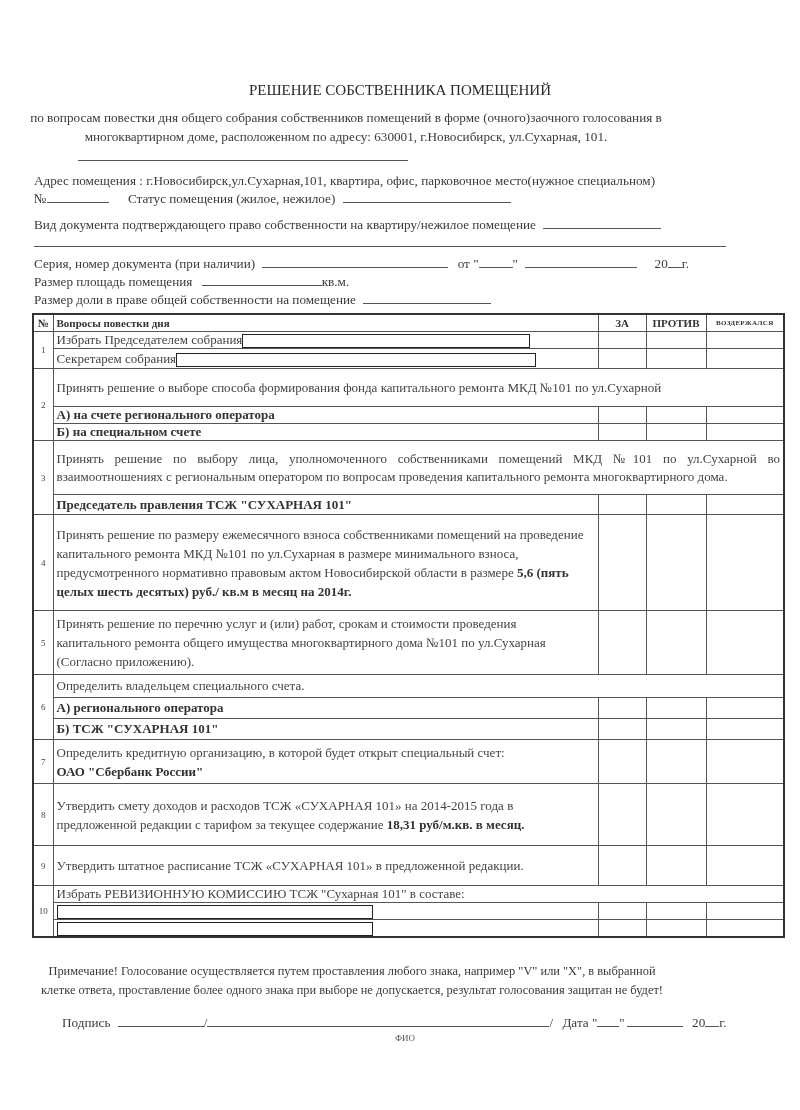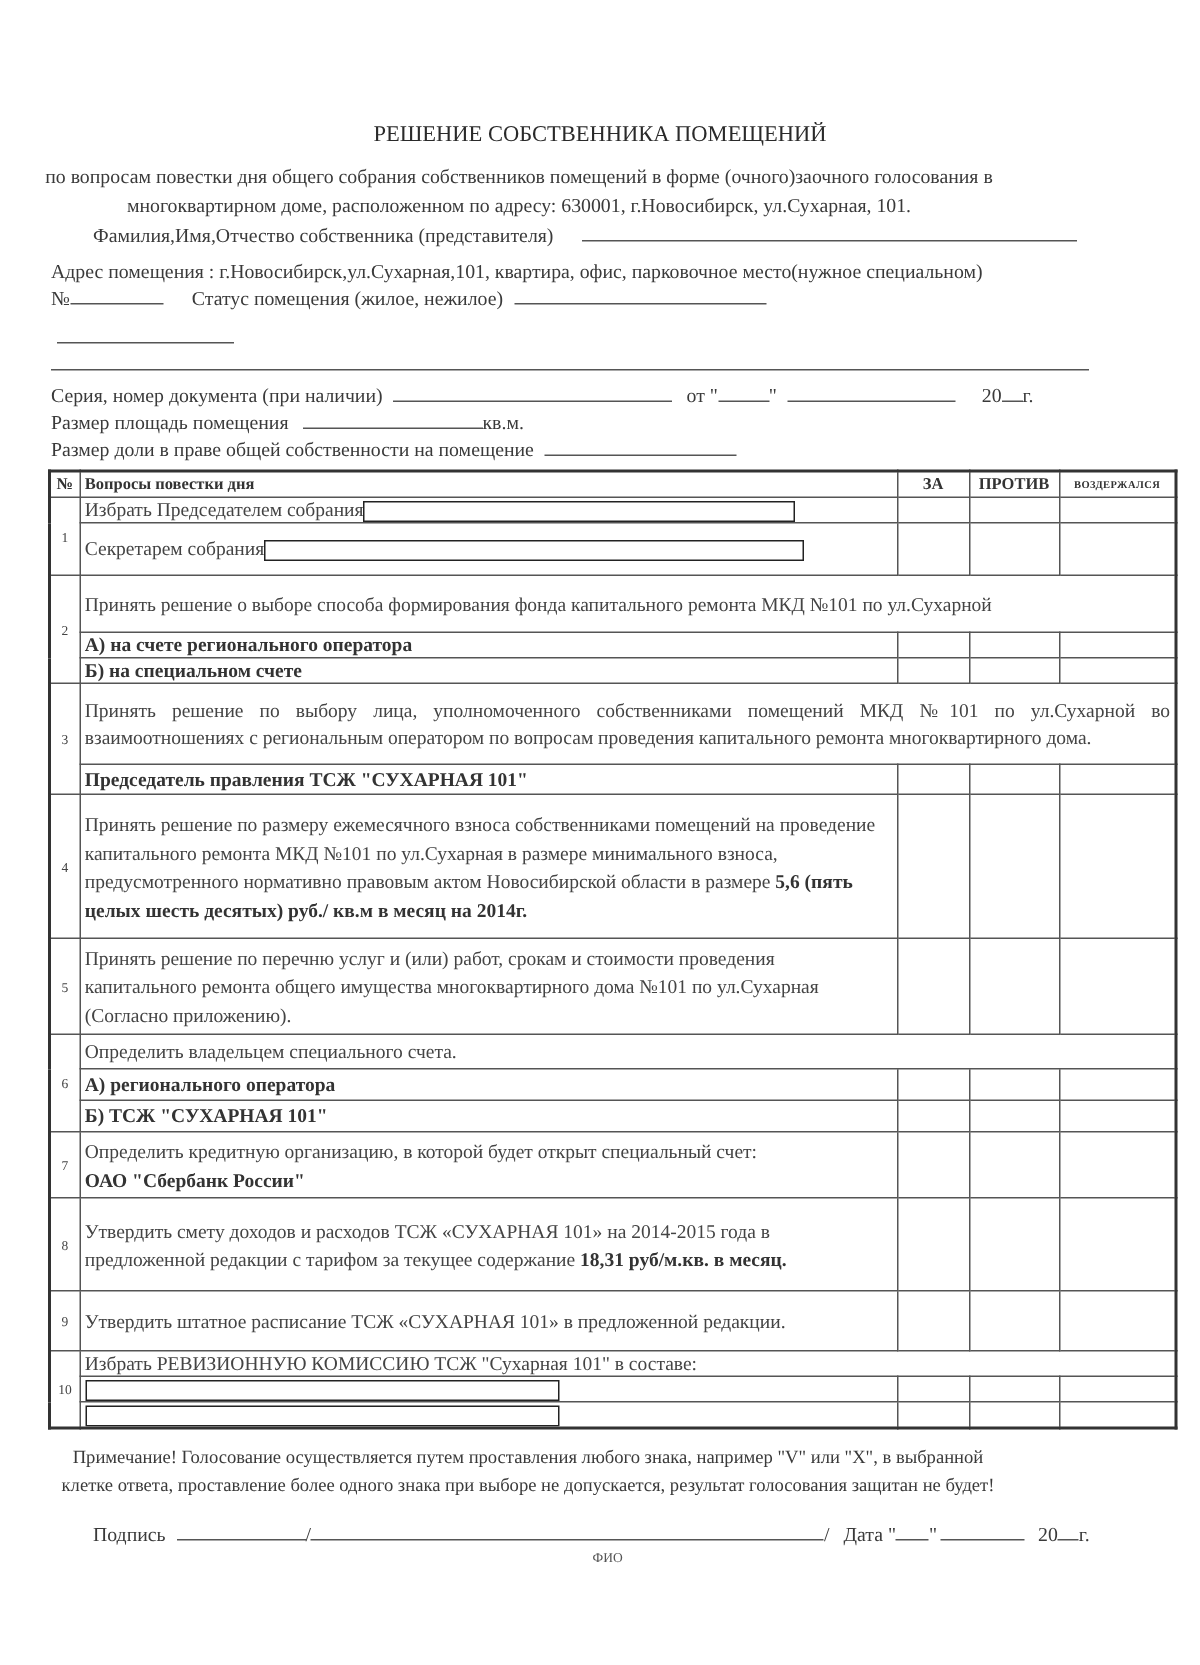--- a/index.html
+++ b/index.html
@@ -24,30 +24,30 @@
   .note { left:0; width:704px; text-align:center; font-size:12.4px; }
 </style>
 </head>
 <body>
 
 <div class="abs title">РЕШЕНИЕ СОБСТВЕННИКА ПОМЕЩЕНИЙ</div>
 <div class="abs sub" style="top:110px;">по вопросам повестки дня общего собрания собственников помещений в форме (очного)заочного голосования  в</div>
 <div class="abs sub" style="top:129px;">многоквартирном доме, расположенном по адресу: 630001, г.Новосибирск, ул.Сухарная, 101.</div>
 
 <div class="abs line" style="left:62px; top:149px;">
-  <span>Фамилия,Имя,Отчество собственника (представителя)</span>
   <span class="ul" style="width:330px; margin-left:16px;"></span>
 </div>
 <div class="abs line" style="left:34px; top:173px;">Адрес помещения : г.Новосибирск,ул.Сухарная,101, квартира, офис, парковочное место(нужное специальном)</div>
 <div class="abs line" style="left:34px; top:191px;text-align:right;">
   <span>№</span><span class="ul" style="width:62px;"></span>
   <span style="margin-left:16px;">Статус помещения (жилое, нежилое)</span>
   <span class="ul" style="width:168px; margin-left:4px;"></span>
 </div>
 <div class="abs line" style="left:34px; top:217px;">
+  <span>Вид документа подтверждающего право собственности на квартиру/нежилое помещение</span>
   <span class="ul" style="width:118px; margin-left:4px;"></span>
 </div>
 <div class="abs" style="left:34px; top:246px; width:692px; border-bottom:1px solid #555;"></div>
 <div class="abs line" style="left:34px; top:256px;">
   <span>Серия, номер документа (при наличии)</span>
   <span class="ul" style="width:186px; margin-left:4px;"></span>
   <span style="margin-left:6px;">от "</span><span class="ul" style="width:34px;"></span><span>"</span>
   <span class="ul" style="width:112px; margin-left:4px;"></span>
   <span style="margin-left:14px;">20</span><span class="ul" style="width:14px;"></span><span>г.</span>
 </div>
@@ -77,21 +77,21 @@
     <th class="c v">ВОЗДЕРЖАЛСЯ</th>
   </tr>
 
   <tr style="height:17px;">
     <td class="num" rowspan="2">1</td>
     <td><span>Избрать Председателем собрания</span><span class="blank" style="width:286px;"></span></td>
     <td></td>
         <td></td>
         <td></td>
   </tr>
-  <tr style="height:35px;">
+  <tr style="height:20px;">
     <td><span>Секретарем собрания</span><span class="blank" style="width:358px;"></span></td>
     <td></td>
         <td></td>
         <td></td>
   </tr>
 
   <tr class="thick-top" style="height:38px;">
     <td class="num" rowspan="3">2</td>
     <td colspan="4">Принять решение о выборе способа формирования фонда капитального ремонта МКД №101 по ул.Сухарной</td>
   </tr>

